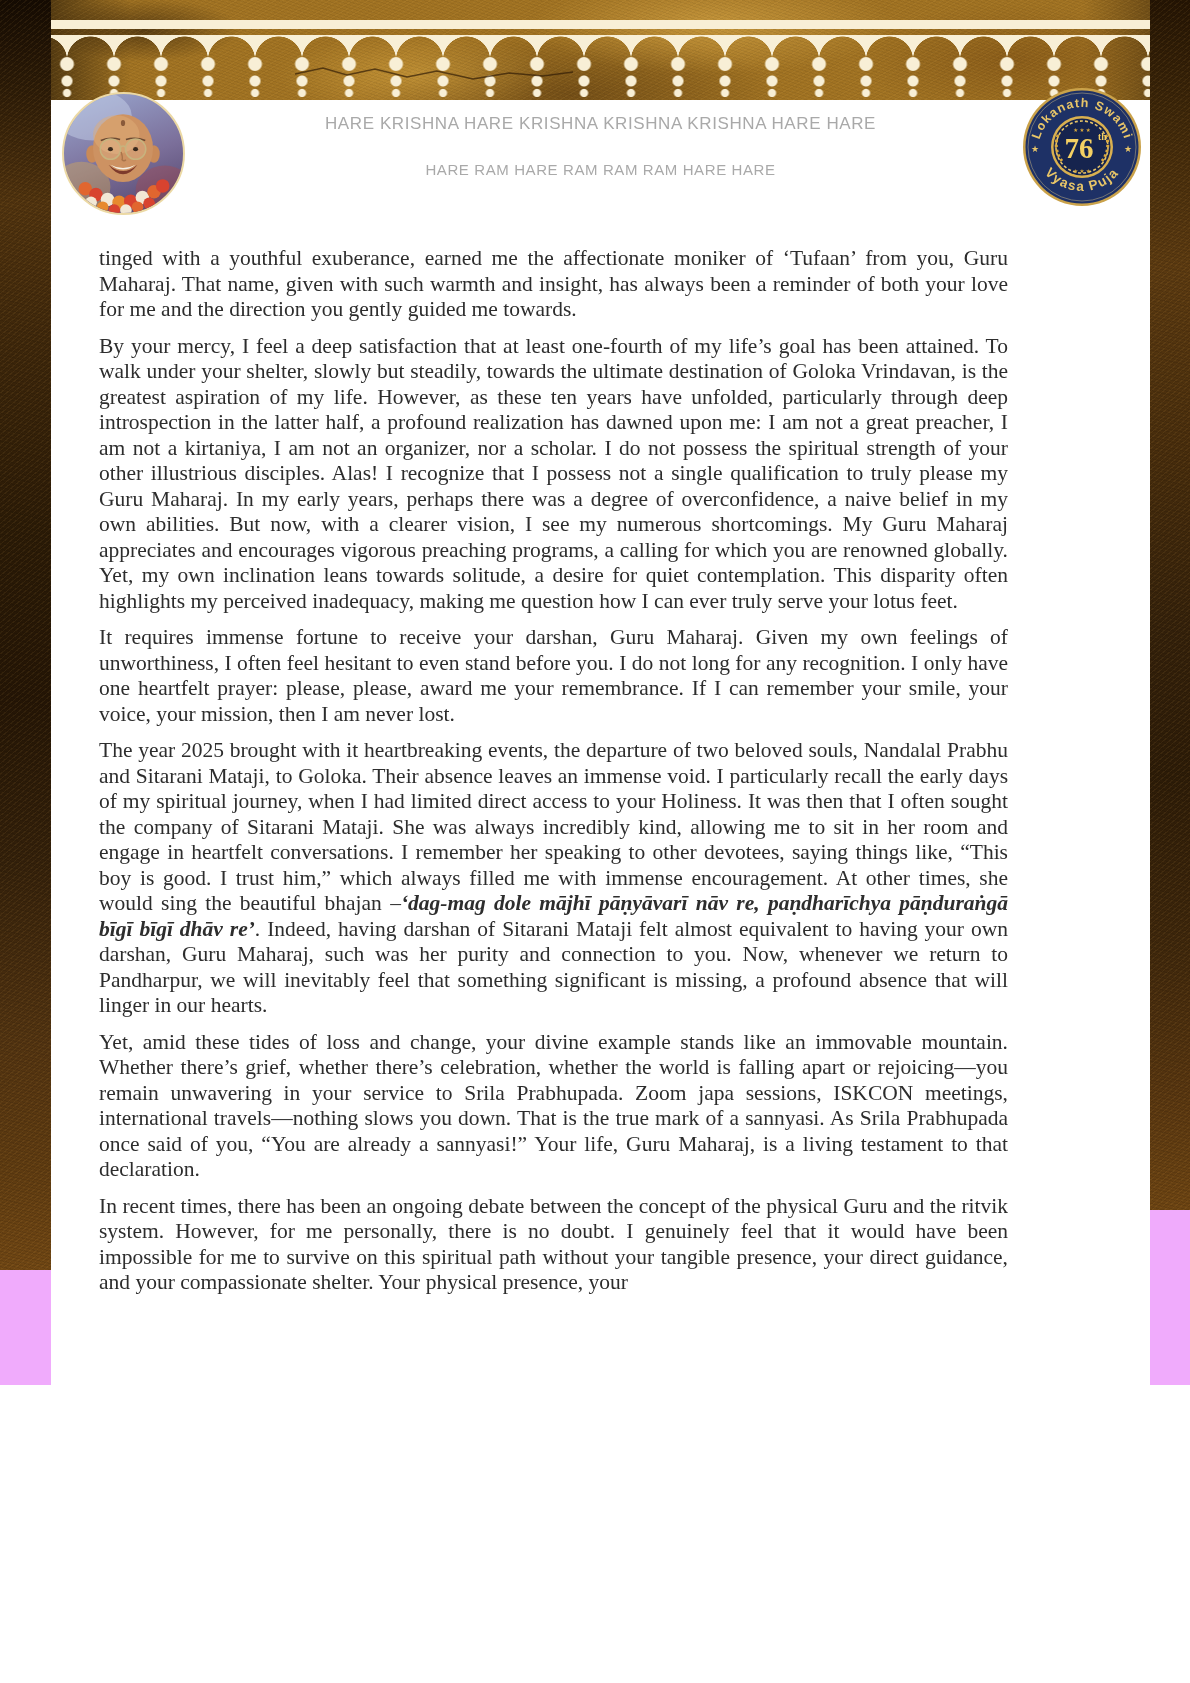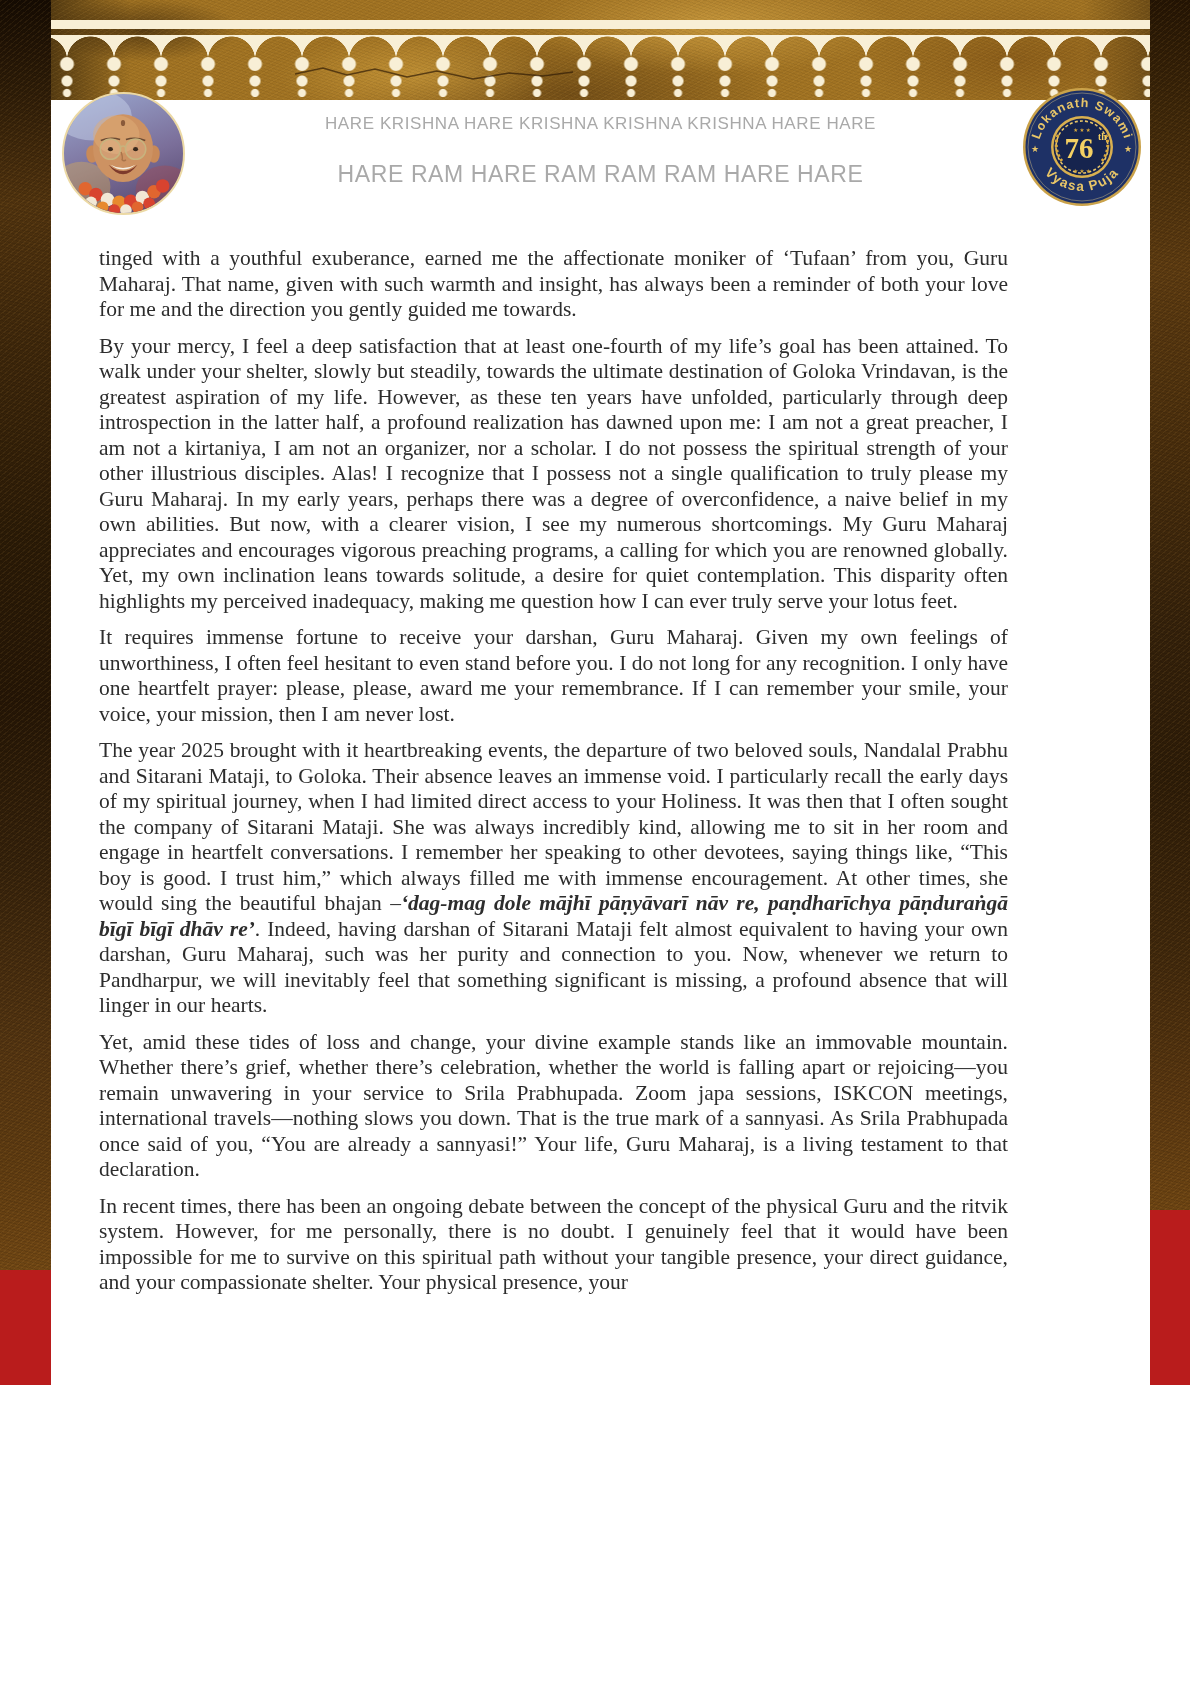--- a/index.html
+++ b/index.html
@@ -1,16 +1,16 @@
 <!DOCTYPE html>
 <html><head>
 <meta charset="utf-8">
 <style>
   html,body{margin:0;padding:0;background:#ffffff;}
-  .frame{position:relative;width:1190px;height:1385px;background:#b91c1c;overflow:hidden;
+  .frame{position:relative;width:1190px;height:1385px;background:#f0abfc;overflow:hidden;
          font-family:"Liberation Serif","DejaVu Serif",serif;}
 
   
   .tex-top{position:absolute;left:0;top:0;width:1190px;height:100px;background-color:#a07222;
     background-image:
       repeating-linear-gradient(18deg, rgba(0,0,0,.06) 0 1px, transparent 1px 3px),
       repeating-linear-gradient(-31deg, rgba(255,210,120,.06) 0 1px, transparent 1px 4px),
       radial-gradient(140px 45px at 12% 30%, rgba(30,16,3,.55), transparent 70%),
       radial-gradient(200px 60px at 35% 75%, rgba(226,176,72,.5), transparent 70%),
       radial-gradient(260px 70px at 60% 25%, rgba(238,190,88,.45), transparent 70%),
@@ -40,21 +40,21 @@
     background-position:-7.5px 0,-7.5px 0,-7.5px 0,16px 0;
     background-repeat:repeat-x;}
   .crack{position:absolute;left:295px;top:58px;width:280px;height:28px;opacity:.85;}
 
   
   .page{position:absolute;left:51px;top:100px;width:1099px;height:1458px;background:#ffffff;}
 
   .mantra-block{position:absolute;left:130px;right:130px;top:14px;text-align:center;
     font-family:"Liberation Sans","DejaVu Sans",sans-serif;color:#a9a9a9;}
   .mantra-line1{font-size:17px;letter-spacing:.6px;}
-  .mantra-line2{font-size:23px;letter-spacing:.6px;margin-top:27px;}
+  .mantra-line2{font-size:15px;letter-spacing:.6px;margin-top:27px;}
 
   .portrait{position:absolute;left:11px;top:-8px;width:123px;height:123px;border-radius:50%;
     overflow:hidden;border:2px solid #ecd9a4;box-sizing:border-box;
     background:linear-gradient(160deg,#9aa8d0 0%,#7b6f9a 55%,#4e3f66 100%);}
   .portrait svg{display:block;}
 
   .badge{position:absolute;left:971px;top:-13px;width:120px;height:120px;}
 
   .content{position:absolute;left:37px;top:146px;width:920px;
     font-size:21.5px;line-height:25.5px;color:#2d2d2d;text-align:justify;}

